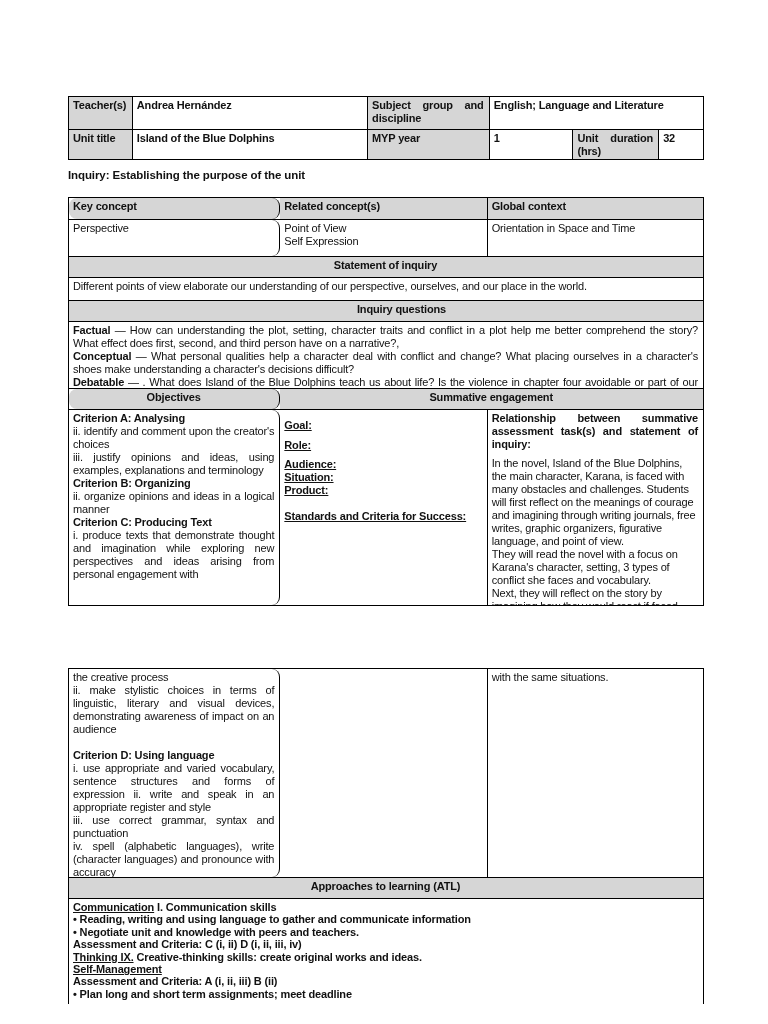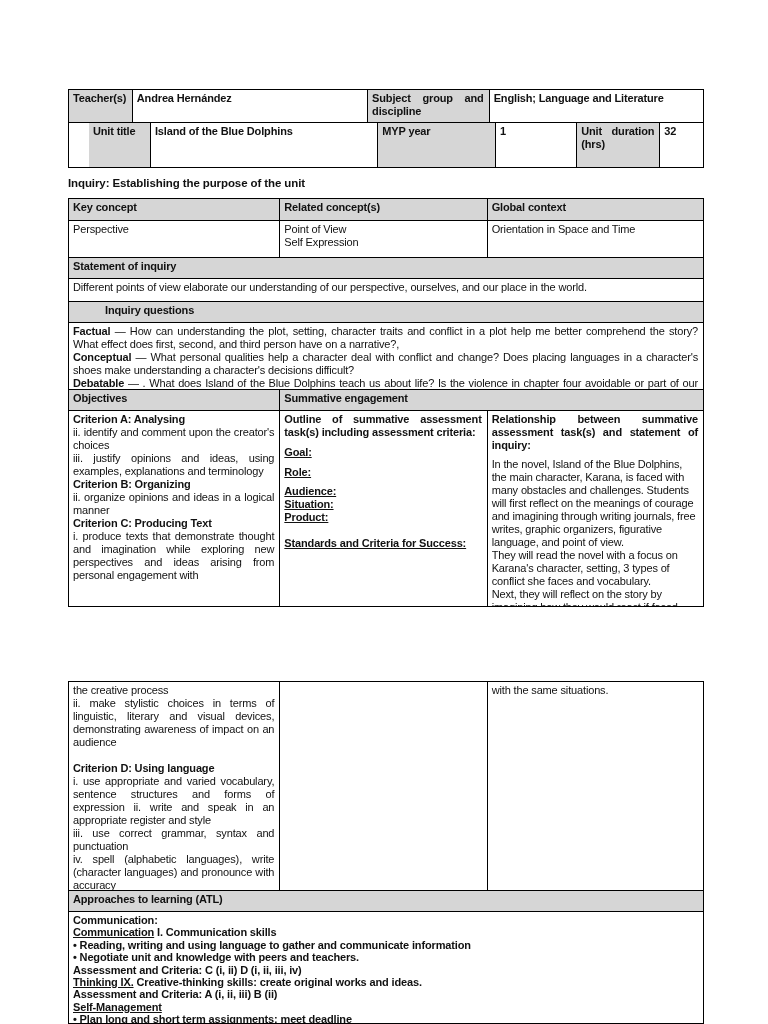--- a/index.html
+++ b/index.html
@@ -3,24 +3,24 @@
 <meta charset="utf-8">
 <style>
   html,body{margin:0;padding:0;}
   body{
     width:768px;height:1024px;background:#ffffff;position:relative;
     font-family:"Liberation Sans","DejaVu Sans",sans-serif;
     color:#111;-webkit-font-smoothing:antialiased;
   }
   .page{position:absolute;left:68px;width:636px;}
   #page1{top:80px;}
-  #page2{top:672px;height:352px;overflow:hidden;}
+  #page2{top:652px;height:352px;overflow:hidden;}
 
   .trow{display:flex;border:1px solid #000;margin-top:-1px;box-sizing:border-box;background:#fff;}
-  .trow.first{margin-top:9px;}
+  .trow.first{margin-top:16px;}
   .cell{box-sizing:border-box;border-right:1px solid #000;padding:2px 5px 2px 4px;overflow:hidden;}
   .cell:last-child{border-right:none;}
   .shade{background:#d6d6d6;}
 
   .b{font-weight:bold;}
   .u{text-decoration:underline;}
   .j{text-align:justify;}
   .brk{word-break:break-all;}
 
   .t11{font-size:11px;line-height:13px;letter-spacing:-0.15px;}
@@ -29,24 +29,24 @@
   .doc-heading{font-size:11.5px;font-weight:bold;margin:9px 0 6px 0;letter-spacing:-0.1px;}
 
   p{margin:0;}
   .gap6{margin-top:6px;}
   .gap7{margin-top:7px;}
   .gap13{margin-top:13px;}
 
   
   .w64{width:64px;}  .w236{width:236px;} .w122{width:122px;} .w214{width:214px;}
   .w84{width:84px;}  .w86{width:86px;}   .w44{width:44px;}
-  .w212{width:212px;}.w208{width:208px;} .w216{width:216px;} .w424{width:424px;}
+  .w212{width:212px;border-radius:8px;}.w208{width:208px;} .w216{width:216px;} .w424{width:424px;}
 
-  .h34{height:34px;} .h31{height:46px;padding-left:20px;} .h23{height:23px;} .h38{height:38px;}
-  .h22{height:22px;} .h24{height:24px;} .h68{height:68px;} .h197{height:197px;}
+  .h34{height:34px;} .h31{height:31px;} .h23{height:23px;} .h38{height:38px;}
+  .h22{height:22px;text-align:center;} .h24{height:24px;} .h68{height:68px;} .h197{height:197px;}
   .h210{height:210px;} .h113{height:113px;} .h6{height:6px;}
 
   .atl-line{font-size:11px;line-height:12.4px;letter-spacing:-0.15px;font-weight:bold;}
 </style>
 </head>
 <body>
 
 <div class="page" id="page1">
 
   <div class="trow first h34">
@@ -86,42 +86,41 @@
   <div class="trow h24">
     <div class="cell t11" style="width:636px;">Different points of view elaborate our understanding of our perspective, ourselves, and our place in the world.</div>
   </div>
 
   <div class="trow h22">
     <div class="cell shade t11b" style="width:636px;padding-left:36px;">Inquiry questions</div>
   </div>
   <div class="trow h68">
     <div class="cell t11 j" style="width:636px;">
       <p><span class="b">Factual</span><span> — How can understanding the plot, setting, character traits and conflict in a plot help me better comprehend the story? What effect does first, second, and third person have on a narrative?,</span></p>
-      <p><span class="b">Conceptual</span><span> — What personal qualities help a character deal with conflict and change? Does placing languages in a character's shoes make understanding a character's decisions difficult?</span></p>
+      <p><span class="b">Conceptual</span><span> — What personal qualities help a character deal with conflict and change? What placing ourselves in a character's shoes make understanding a character's decisions difficult?</span></p>
       <p><span class="b">Debatable</span><span> — . What does Island of the Blue Dolphins teach us about life? Is the violence in chapter four avoidable or part of our nature?</span></p>
     </div>
   </div>
 
   <div class="trow h22">
     <div class="cell shade w212 t11b">Objectives</div>
     <div class="cell shade w424 t11b">Summative engagement</div>
   </div>
 
   <div class="trow h197">
     <div class="cell w212 t11 j">
       <p class="b">Criterion A: Analysing</p>
       <p>ii. identify and comment upon the creator's choices</p>
       <p>iii. justify opinions and ideas, using examples, explanations and terminology</p>
       <p class="b">Criterion B: Organizing</p>
       <p>ii. organize opinions and ideas in a logical manner</p>
       <p class="b">Criterion C: Producing Text</p>
       <p>i. produce texts that demonstrate thought and imagination while exploring new perspectives and ideas arising from personal engagement with</p>
     </div>
     <div class="cell w208 t11">
-      <p class="b j">Outline of summative assessment task(s) including assessment criteria:</p>
       <p class="b u gap7">Goal:</p>
       <p class="b u gap7">Role:</p>
       <p class="b u gap6">Audience:</p>
       <p class="b u">Situation:</p>
       <p class="b u">Product:</p>
       <p class="b u gap13">Standards and Criteria for Success:</p>
     </div>
     <div class="cell w216 t11">
       <p class="b j">Relationship between summative assessment task(s) and statement of inquiry:</p>
       <p class="gap6">In the novel, Island of the Blue Dolphins, the main character, Karana, is faced with many obstacles and challenges. Students will first reflect on the meanings of courage and imagining through writing journals, free writes, graphic organizers, figurative language, and  point of view.</p>
@@ -148,28 +147,27 @@
       <p>with the same situations.</p>
     </div>
   </div>
 
   <div class="trow h22">
     <div class="cell shade t11b" style="width:636px;">Approaches to learning (ATL)</div>
   </div>
 
   <div class="trow h113">
     <div class="cell" style="width:636px;">
-      <p class="atl-line">Communication:</p>
       <p class="atl-line"><span class="u">Communication</span><span> I. Communication skills</span></p>
       <p class="atl-line">• Reading, writing and using language to gather and communicate information</p>
       <p class="atl-line">• Negotiate unit and knowledge with peers and teachers.</p>
       <p class="atl-line">Assessment and Criteria: C (i, ii) D (i, ii, iii, iv)</p>
       <p class="atl-line"><span class="u">Thinking IX.</span><span> Creative-thinking skills: create original works and ideas.</span></p>
+      <p class="atl-line u">Self-Management</p>
       <p class="atl-line">Assessment and Criteria: A (i, ii, iii) B (ii)</p>
-      <p class="atl-line u">Self-Management</p>
       <p class="atl-line">• Plan long and short term assignments; meet deadline</p>
     </div>
   </div>
 
   <div class="trow h6">
     <div class="cell shade" style="width:636px;padding:0;"></div>
   </div>
 </div>
 
 </body></html>

